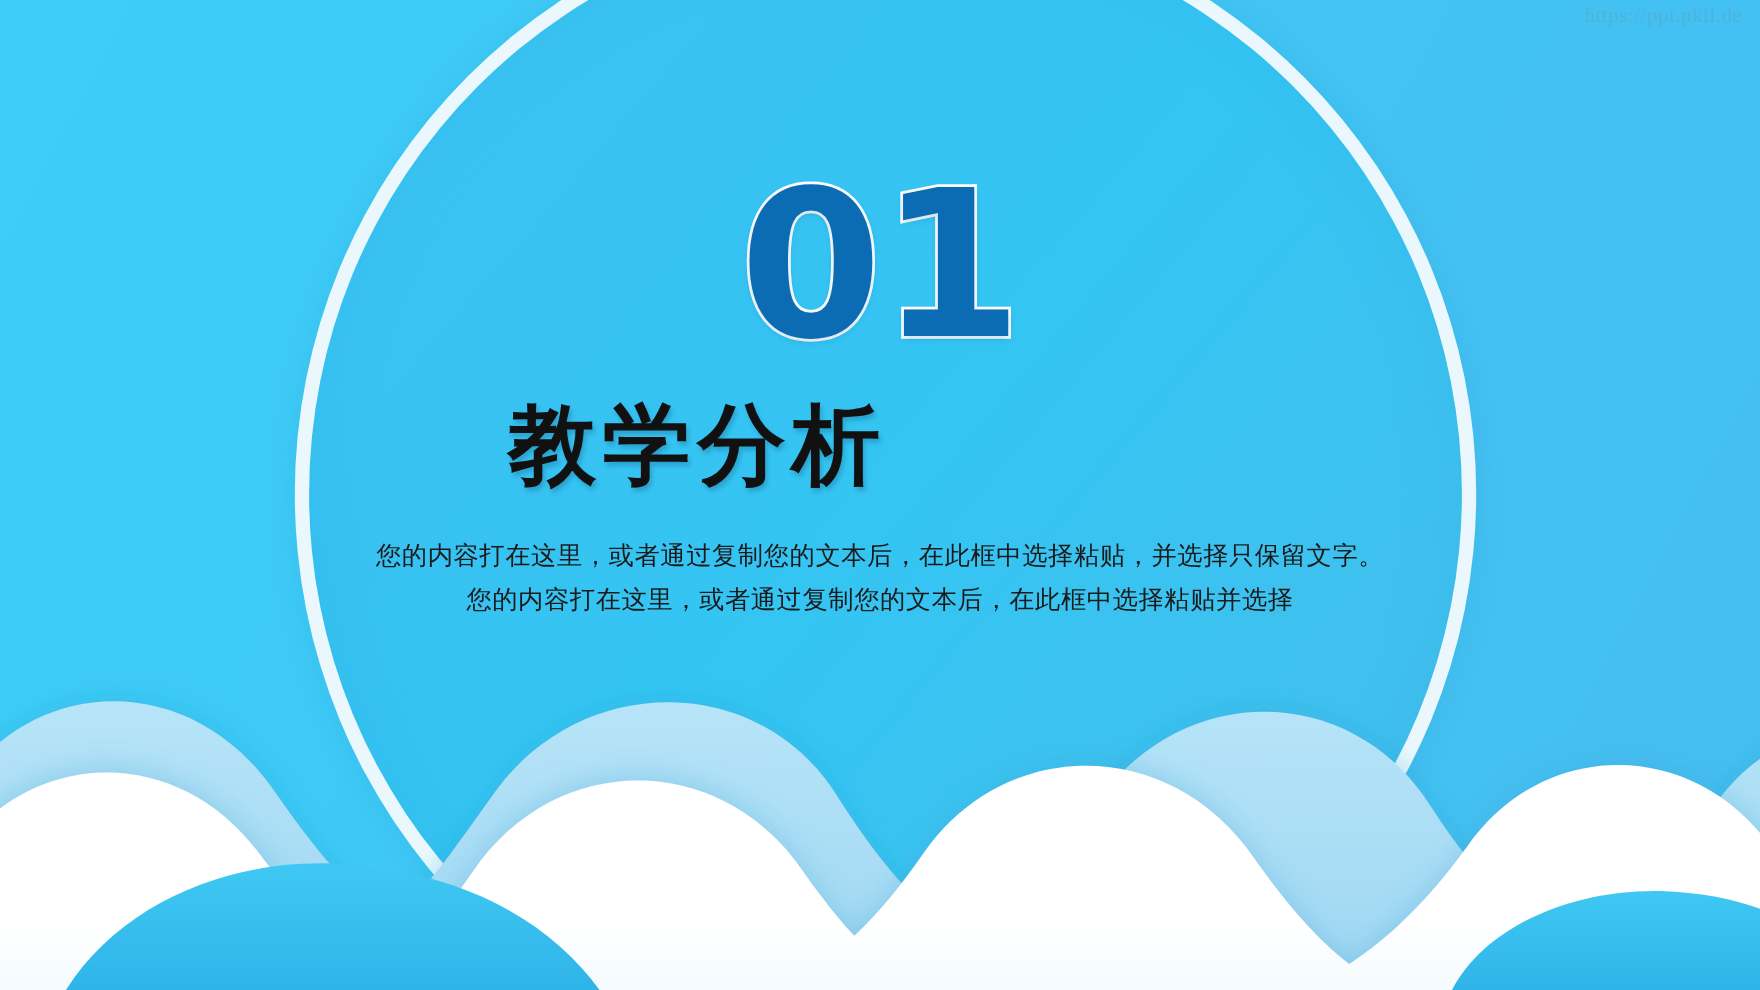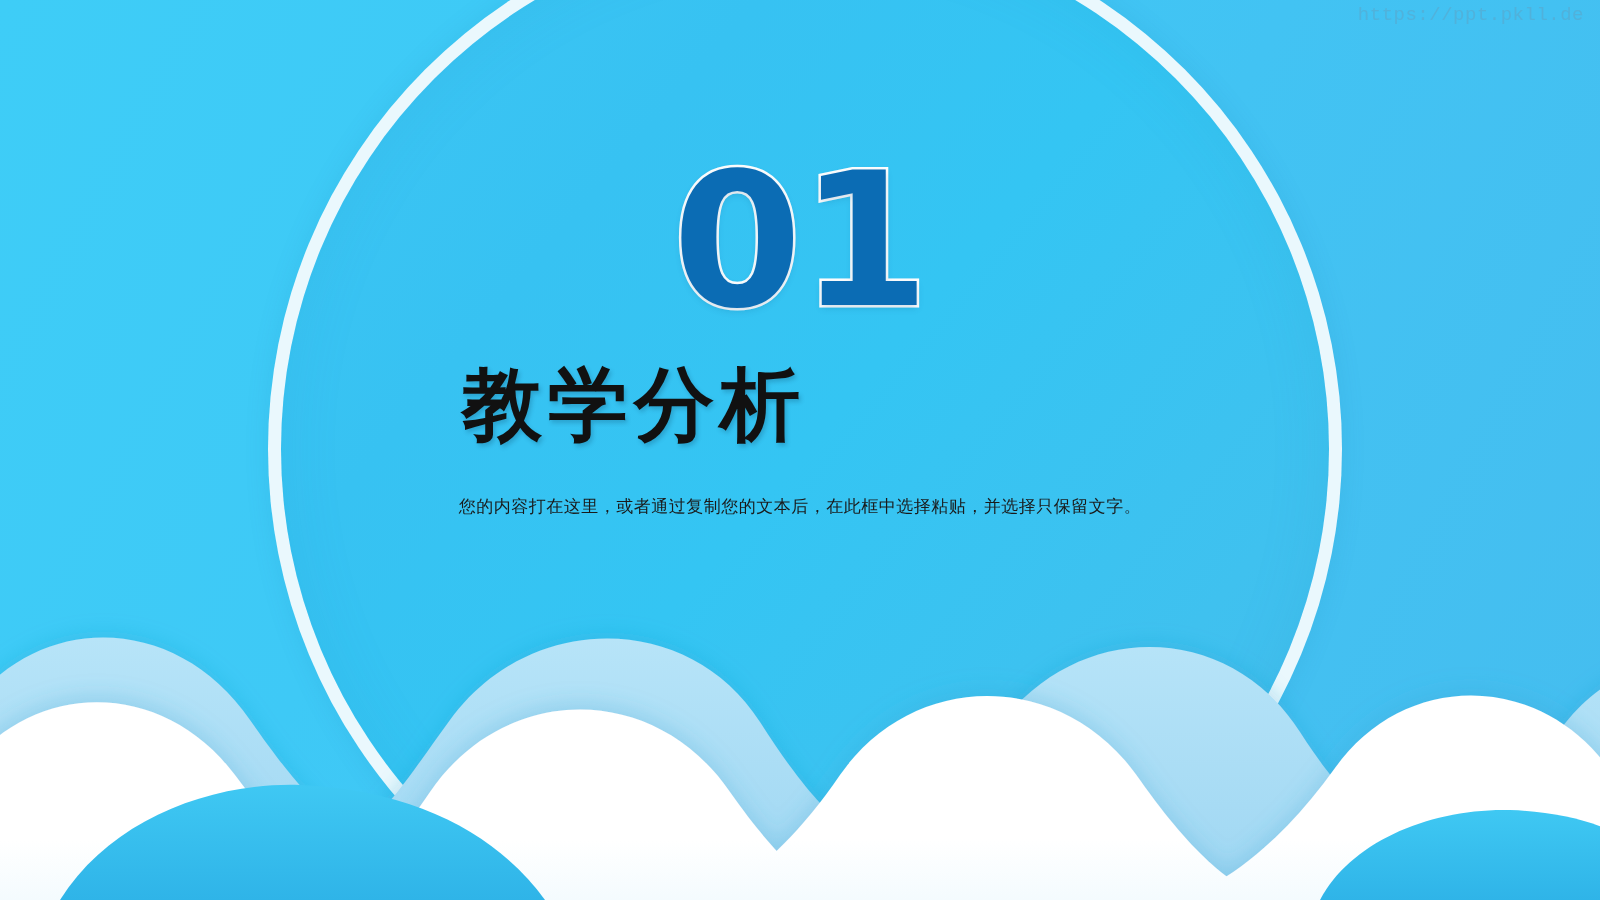--- a/index.html
+++ b/index.html
@@ -17,21 +17,21 @@
   }
 
   
   .watermark {
     position: absolute;
     top: 4px;
     right: 16px;
     font-size: 19px;
     letter-spacing: 0.5px;
     color: rgba(88, 168, 205, 0.62);
-    font-family: Liberation Mono, monospace;
+    font-family: Liberation Serif, serif;
     user-select: none;
     z-index: 60;
   }
 
   
   .circle-wrap {
     position: absolute;
     left: 268px;
     top: -88px;
     width: 1074px;
@@ -101,21 +101,21 @@
   .body-text {
     position: absolute;
     left: 0;
     top: 486px;
     width: 1600px;
     text-align: center;
   }
   .body-line {
     display: block;
     font-family: "DejaVu Sans", "Liberation Sans", sans-serif;
-    font-size: 17px;
+    font-size: 23px;
     line-height: 40px;
     color: #1a1a1a;
     letter-spacing: 0.5px;
   }
 
   
   .clouds {
     position: absolute;
     left: 0;
     bottom: 0;
@@ -140,20 +140,21 @@
   </div>
 
   <div class="content">
 
     <div class="number">01</div>
 
     <div class="title">教学分析</div>
 
     <div class="body-text">
       <span class="body-line">您的内容打在这里，或者通过复制您的文本后，在此框中选择粘贴，并选择只保留文字。</span>
+      <span class="body-line">您的内容打在这里，或者通过复制您的文本后，在此框中选择粘贴并选择</span>
     </div>
 
   </div>
 
   <div class="clouds">
     <svg viewBox="0 0 1600 330" preserveAspectRatio="none" xmlns="http://www.w3.org/2000/svg">
       <defs>
         <linearGradient id="gLight" x1="0" y1="0" x2="0" y2="1">
           <stop offset="0%" stop-color="#b7e4f8"></stop>
           <stop offset="100%" stop-color="#9ed6f2"></stop>

